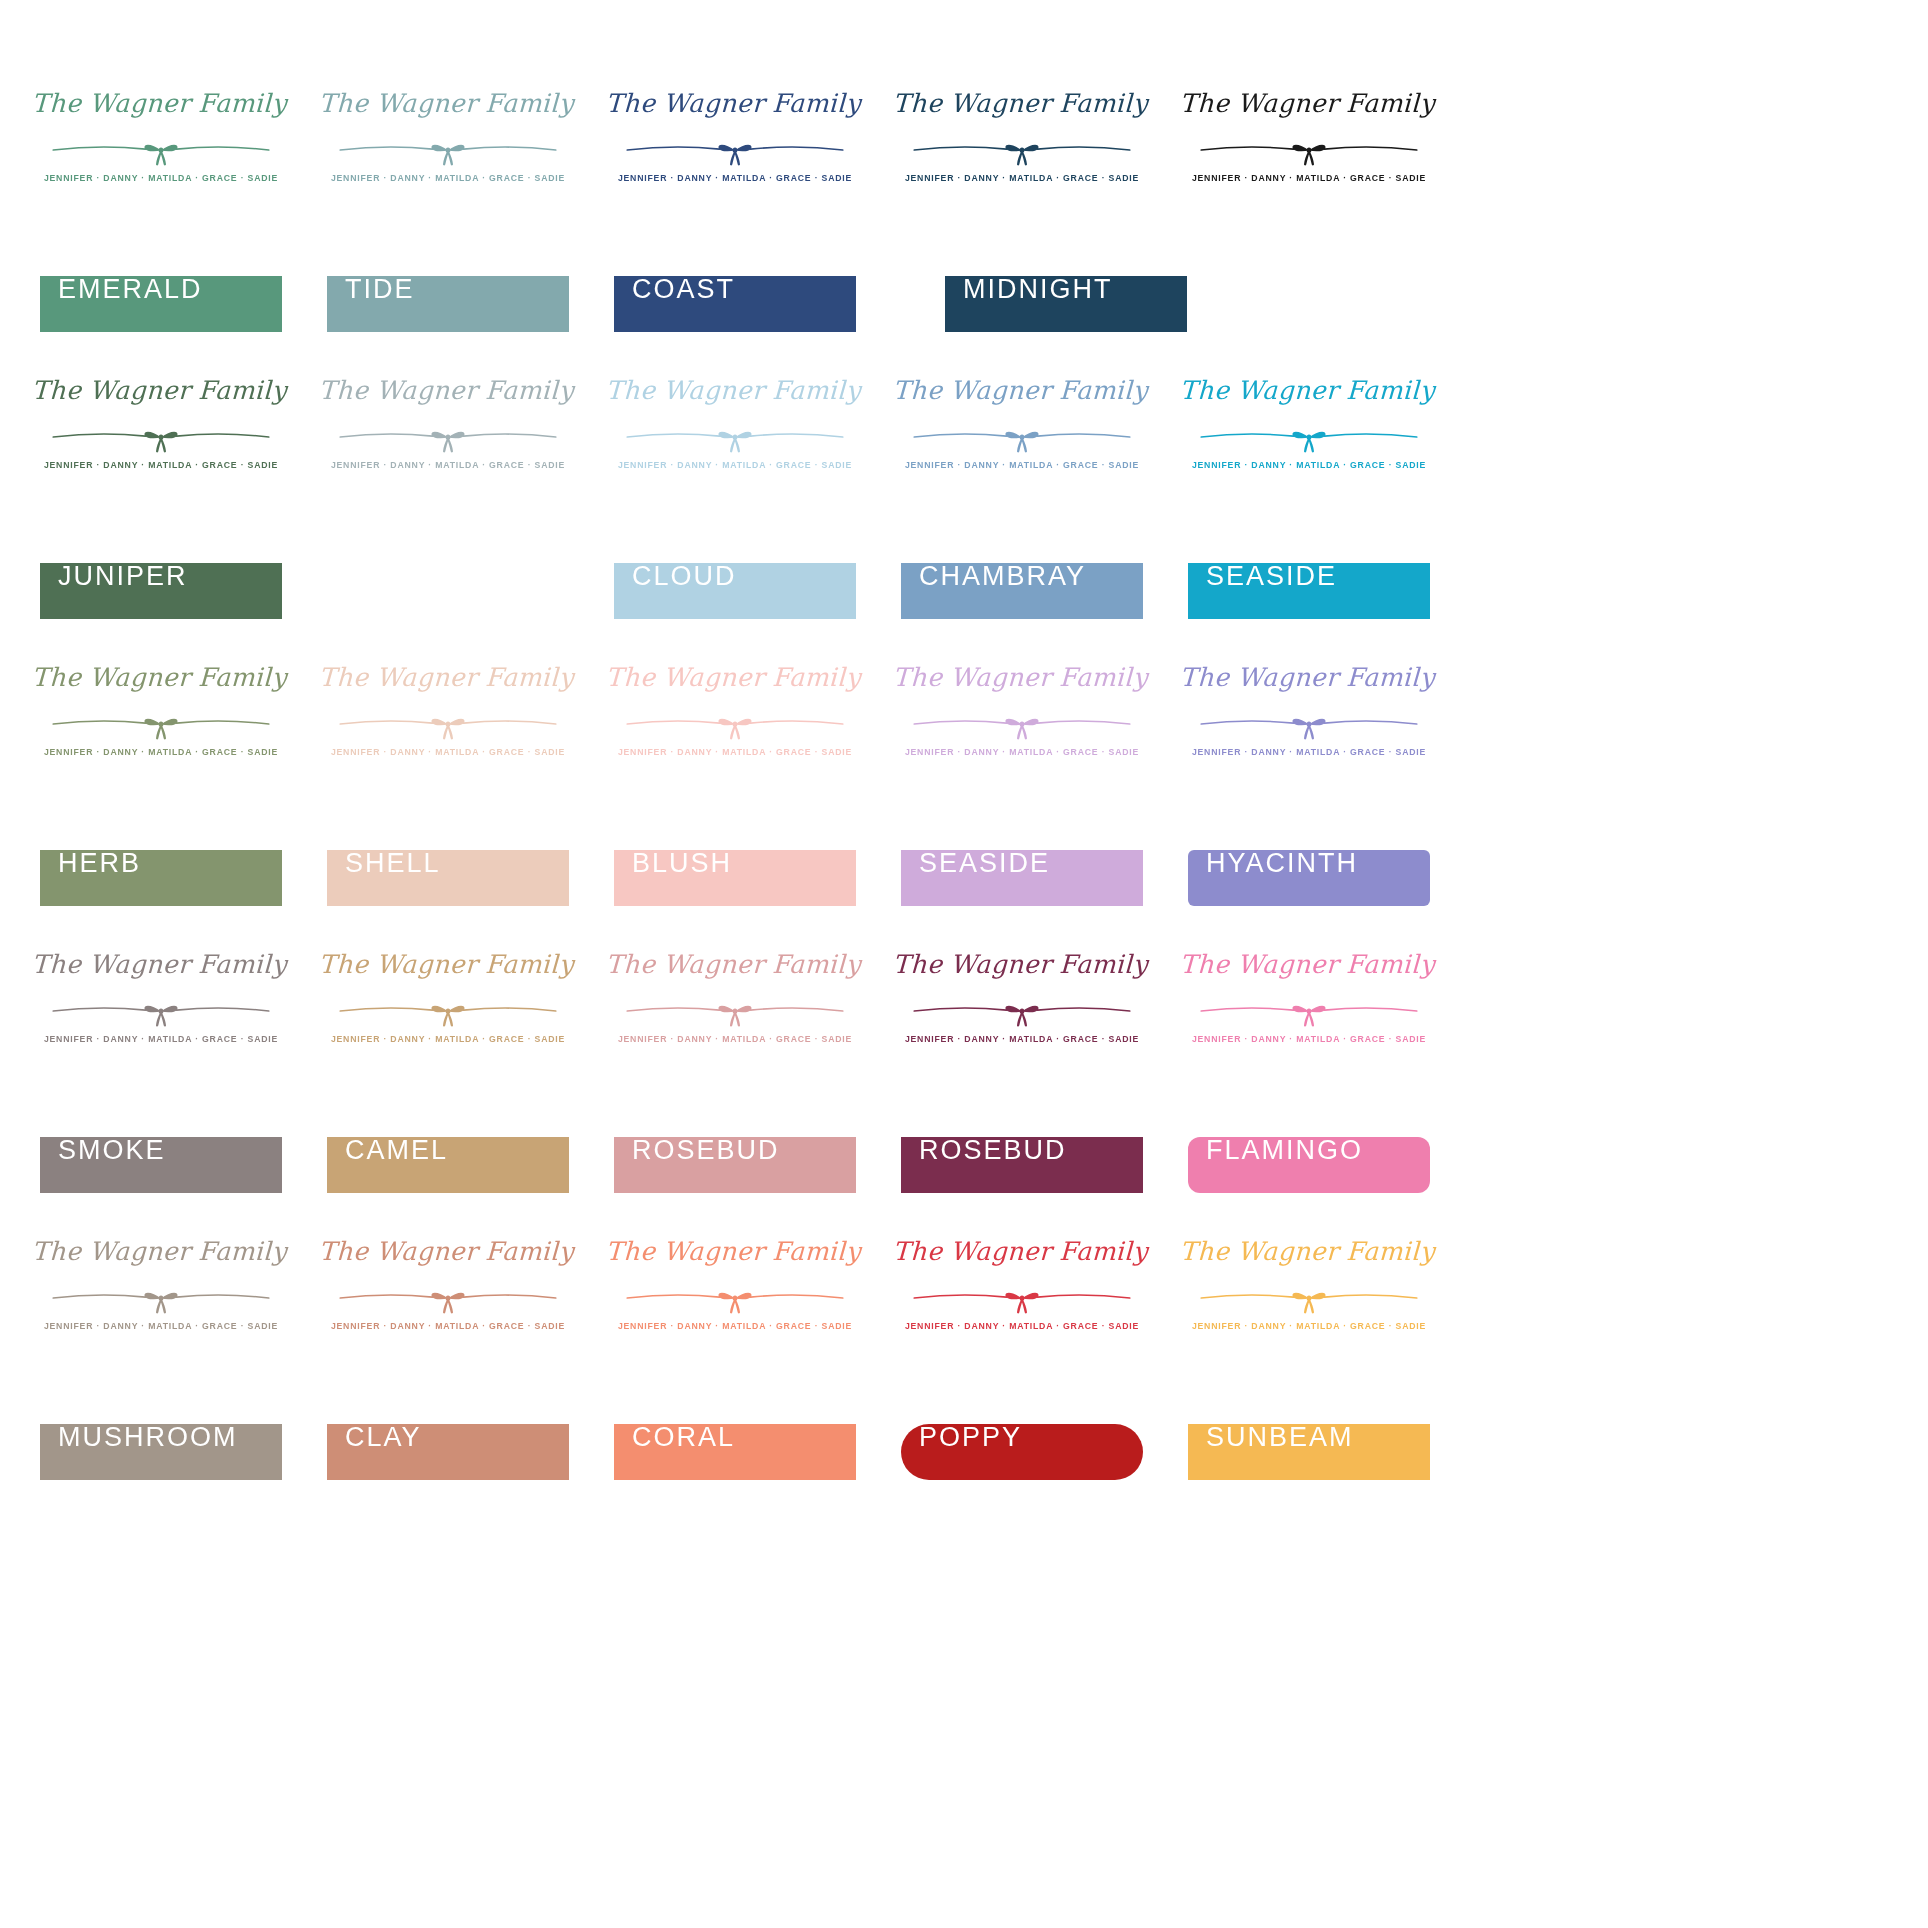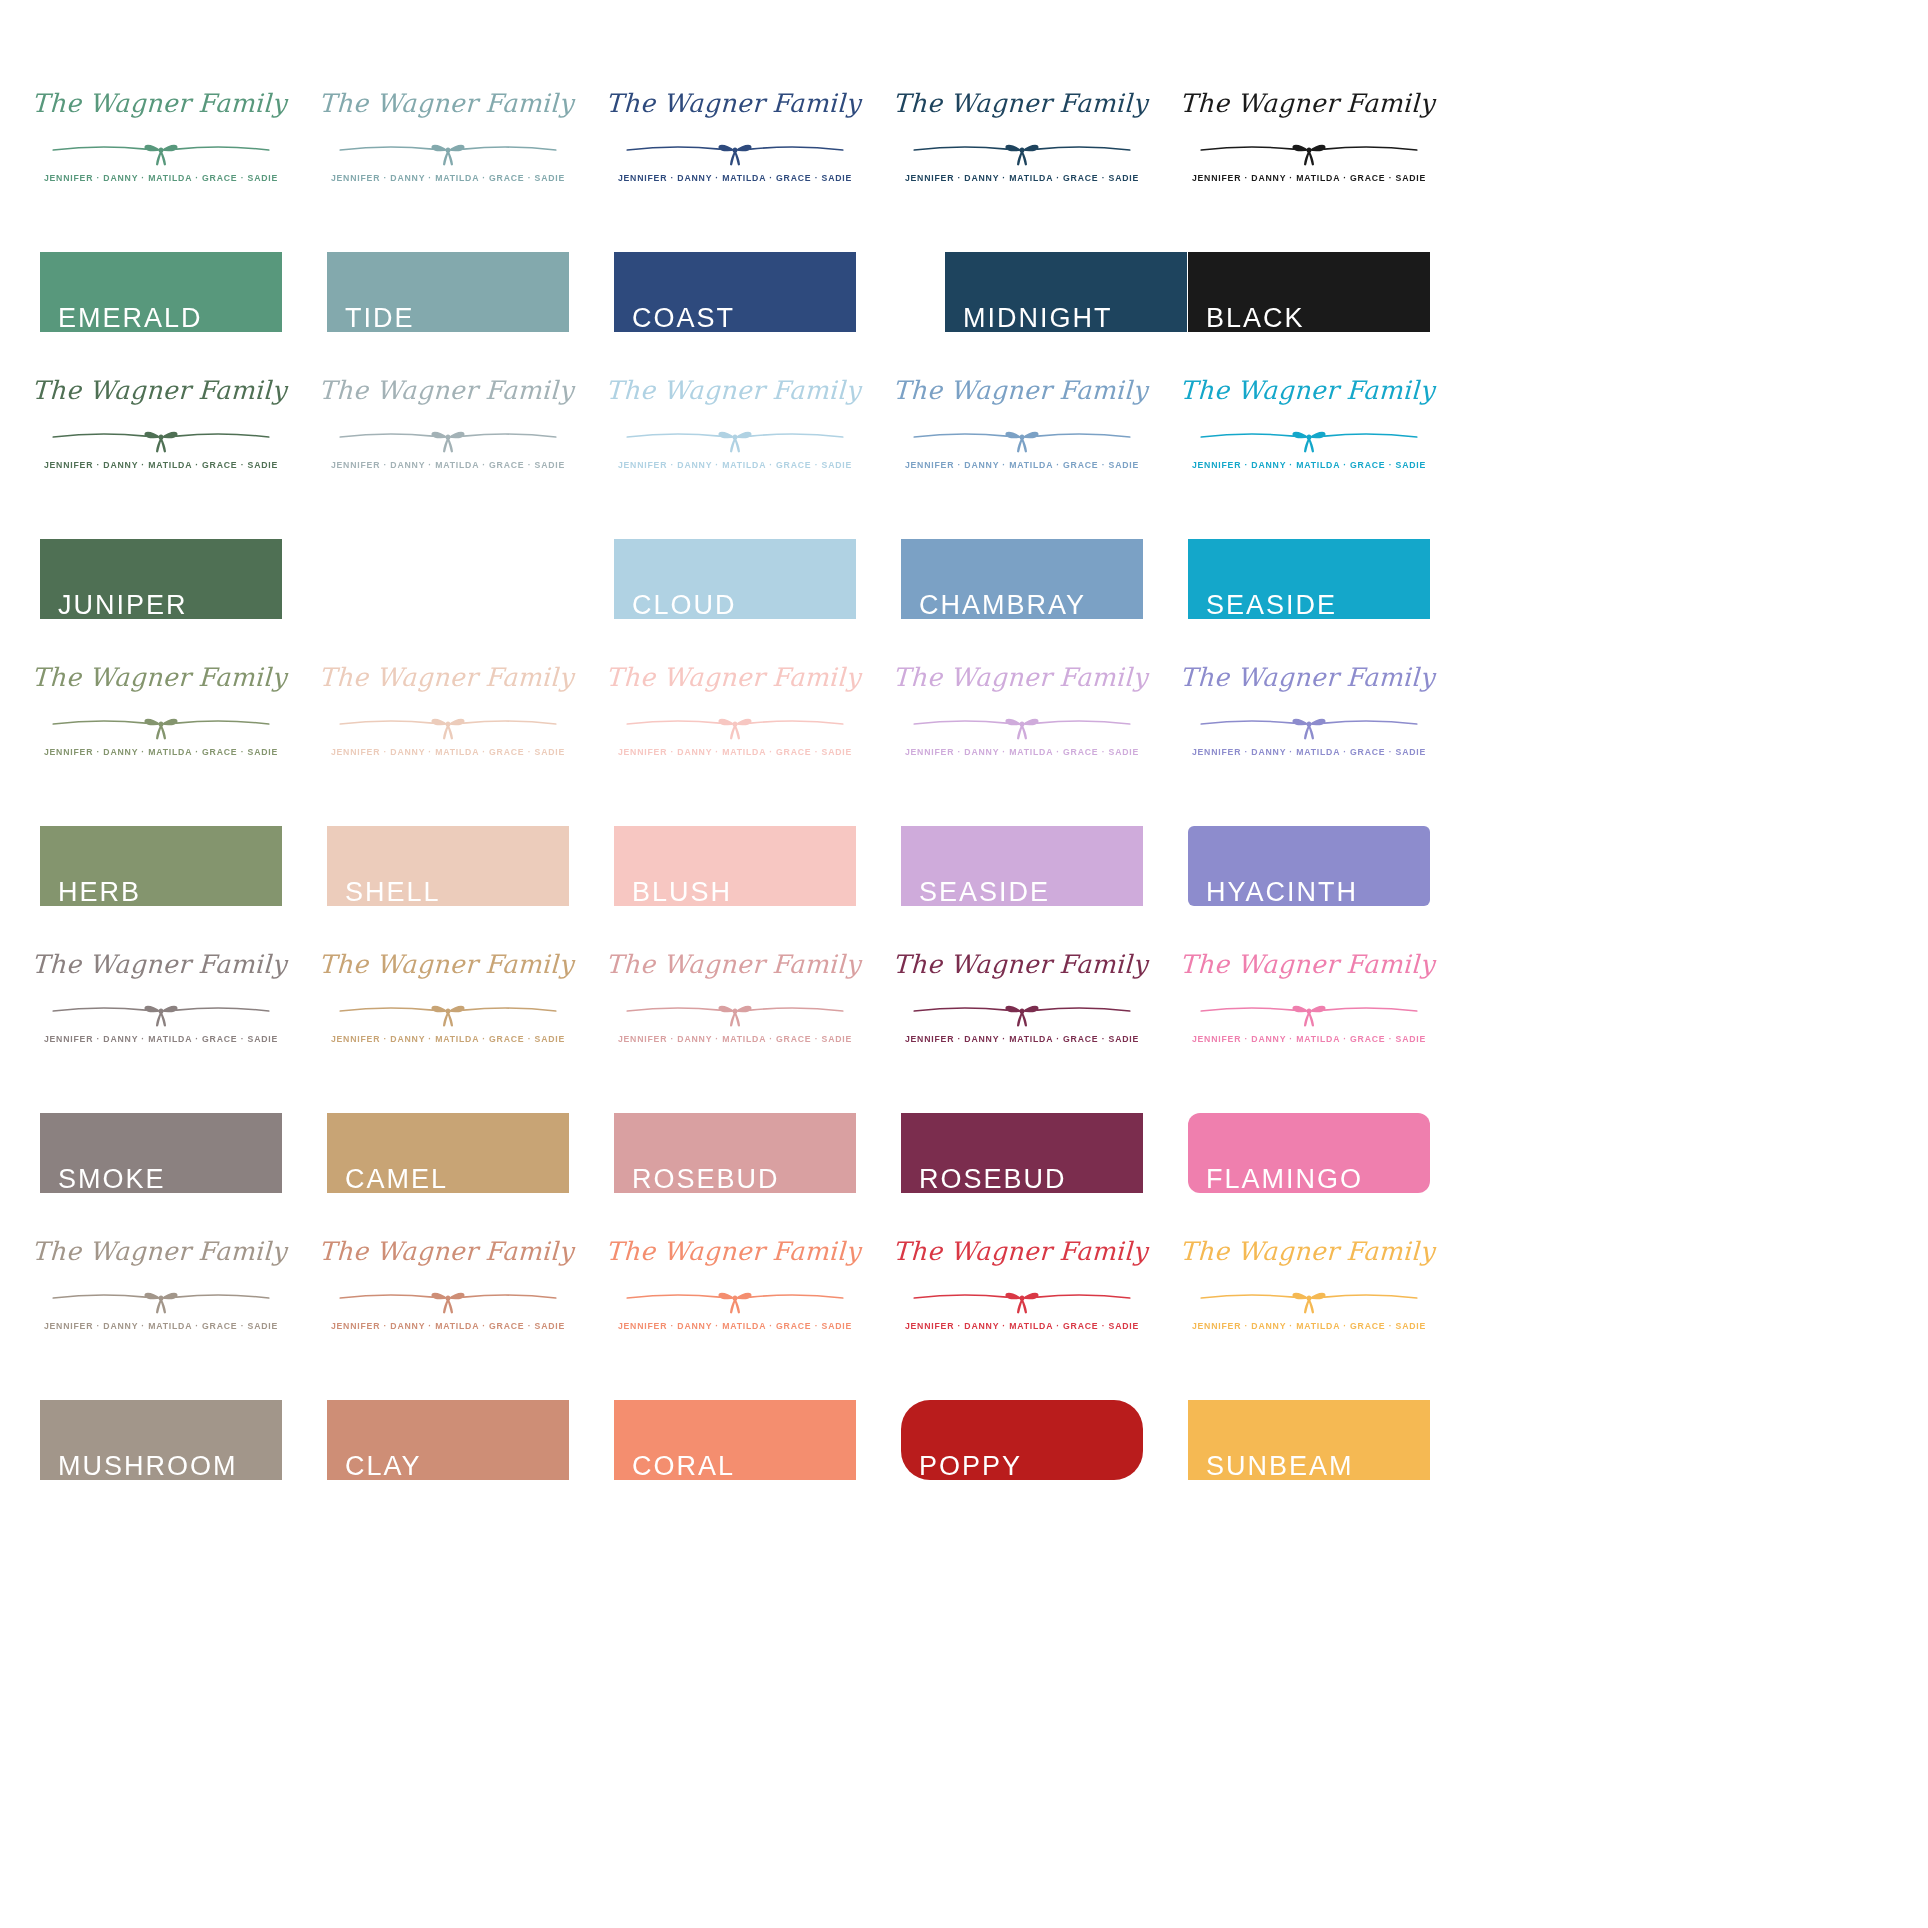--- a/index.html
+++ b/index.html
@@ -71,23 +71,23 @@
     letter-spacing: 0.8px;
     white-space: nowrap;
   }
 
   
   .swatch {
     position: absolute;
     left: 0;
     bottom: 0;
     width: 242px;
-    height: 80px;
+    height: 56px;
     display: flex;
-    align-items: flex-end;
+    align-items: flex-start;
   }
 
   .swatch-label {
     color: #ffffff;
     font-family: "Liberation Sans", sans-serif;
     font-weight: 400;
     font-size: 27px;
     letter-spacing: 2px;
     padding-left: 18px;
     white-space: nowrap;
@@ -222,23 +222,20 @@
              C123.1 32.6, 125.2 32.8, 125.6 31.4
              C126.6 27, 127.6 22.6, 129.2 18.6 Z" fill="#1a1a1a"></path>
     <path d="M129.4 17.6 C131.6 22, 133.4 26.4, 133.8 31.2
              C133.9 32.6, 131.8 32.8, 131.4 31.4
              C130.4 27, 129.4 22.6, 127.8 18.6 Z" fill="#1a1a1a"></path>
     <ellipse cx="128.5" cy="16.3" rx="2.5" ry="2.9" fill="#1a1a1a"></ellipse>
   </svg>
       </div>
       <div class="names" style="color: rgb(26, 26, 26);">JENNIFER · DANNY · MATILDA · GRACE · SADIE</div>
     </div>
-    <div class="swatch" style="background: rgb(26, 26, 26);">
-      <span class="swatch-label">BLACK</span>
-    </div>
     </div>
     <div class="cell">
     <div class="logo">
       <div class="script" style="color: rgb(79, 112, 84);">The Wagner Family</div>
       <div class="divider">
         
   <svg viewBox="0 0 257 34" width="242" height="32">
     <path d="M14 16 C48 12, 82 12, 112 15" fill="none" stroke="#4f7054" stroke-width="1.7" stroke-linecap="round"></path>
     <path d="M145 15 C175 12, 209 12, 243 16" fill="none" stroke="#4f7054" stroke-width="1.7" stroke-linecap="round"></path>
     <path d="M128.5 16.5 C120 9.5, 110 8.5, 111 13.5

